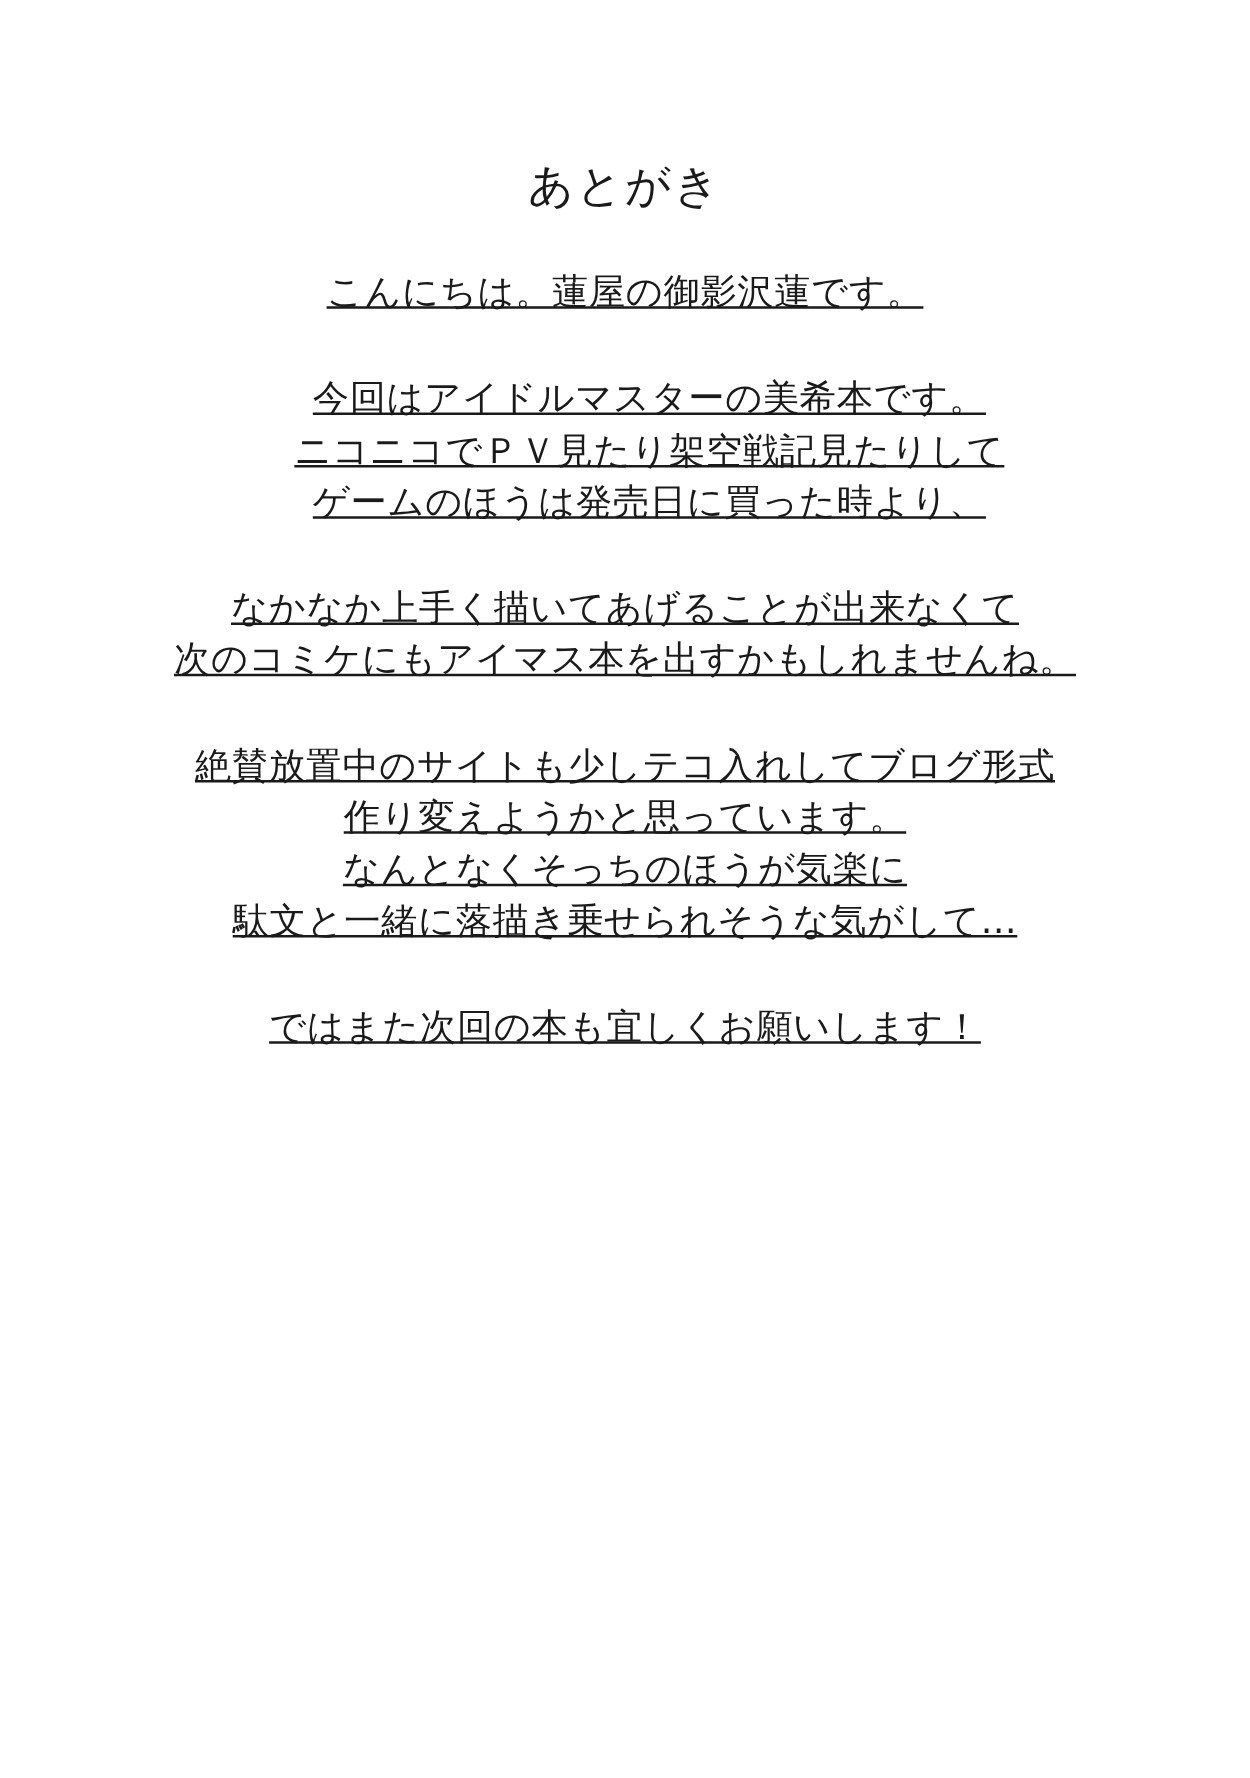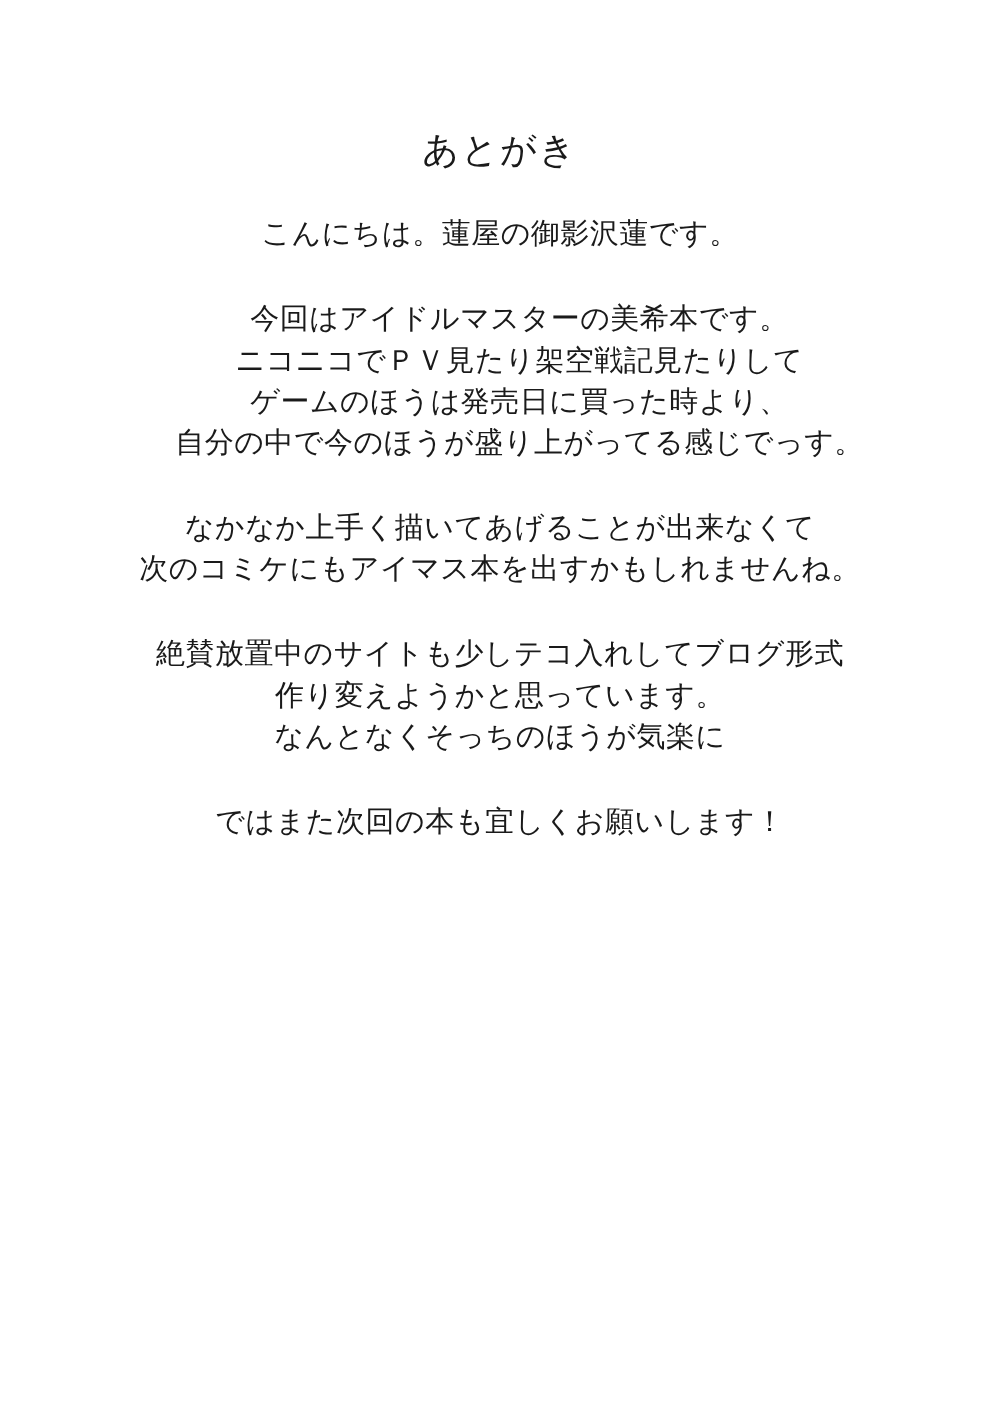--- a/index.html
+++ b/index.html
@@ -37,48 +37,49 @@
     font-weight: 400;
   }
   .block-gap-1 { margin-top: 42px; }
   .block-gap-2 { margin-top: 44px; padding-left: 39px; }
   .block-gap-3 { margin-top: 44px; }
   .block-gap-4 { margin-top: 44px; }
   .block-gap-5 { margin-top: 44px; }
   .body-line {
     display: block;
     white-space: pre;
+    text-decoration: underline;
   }
 </style>
 </head>
 <body>
 
 <div class="page">
 
   <div class="afterword-title">あとがき</div>
 
   <div class="body-block block-gap-1">
     <span class="body-line">こんにちは。蓮屋の御影沢蓮です。</span>
   </div>
 
   <div class="body-block block-gap-2">
     <span class="body-line">今回はアイドルマスターの美希本です。</span>
     <span class="body-line">ニコニコでＰＶ見たり架空戦記見たりして</span>
     <span class="body-line">ゲームのほうは発売日に買った時より、</span>
-    <span class="body-line">自分の中で今のほうが盛り上がってる感じでっす。</span>
   </div>
 
   <div class="body-block block-gap-3">
     <span class="body-line">なかなか上手く描いてあげることが出来なくて</span>
     <span class="body-line">次のコミケにもアイマス本を出すかもしれませんね。</span>
   </div>
 
   <div class="body-block block-gap-4">
     <span class="body-line">絶賛放置中のサイトも少しテコ入れしてブログ形式</span>
     <span class="body-line">作り変えようかと思っています。</span>
     <span class="body-line">なんとなくそっちのほうが気楽に</span>
+    <span class="body-line">駄文と一緒に落描き乗せられそうな気がして…</span>
   </div>
 
   <div class="body-block block-gap-5">
     <span class="body-line">ではまた次回の本も宜しくお願いします！</span>
   </div>
 
 </div>
 
 </body></html>

